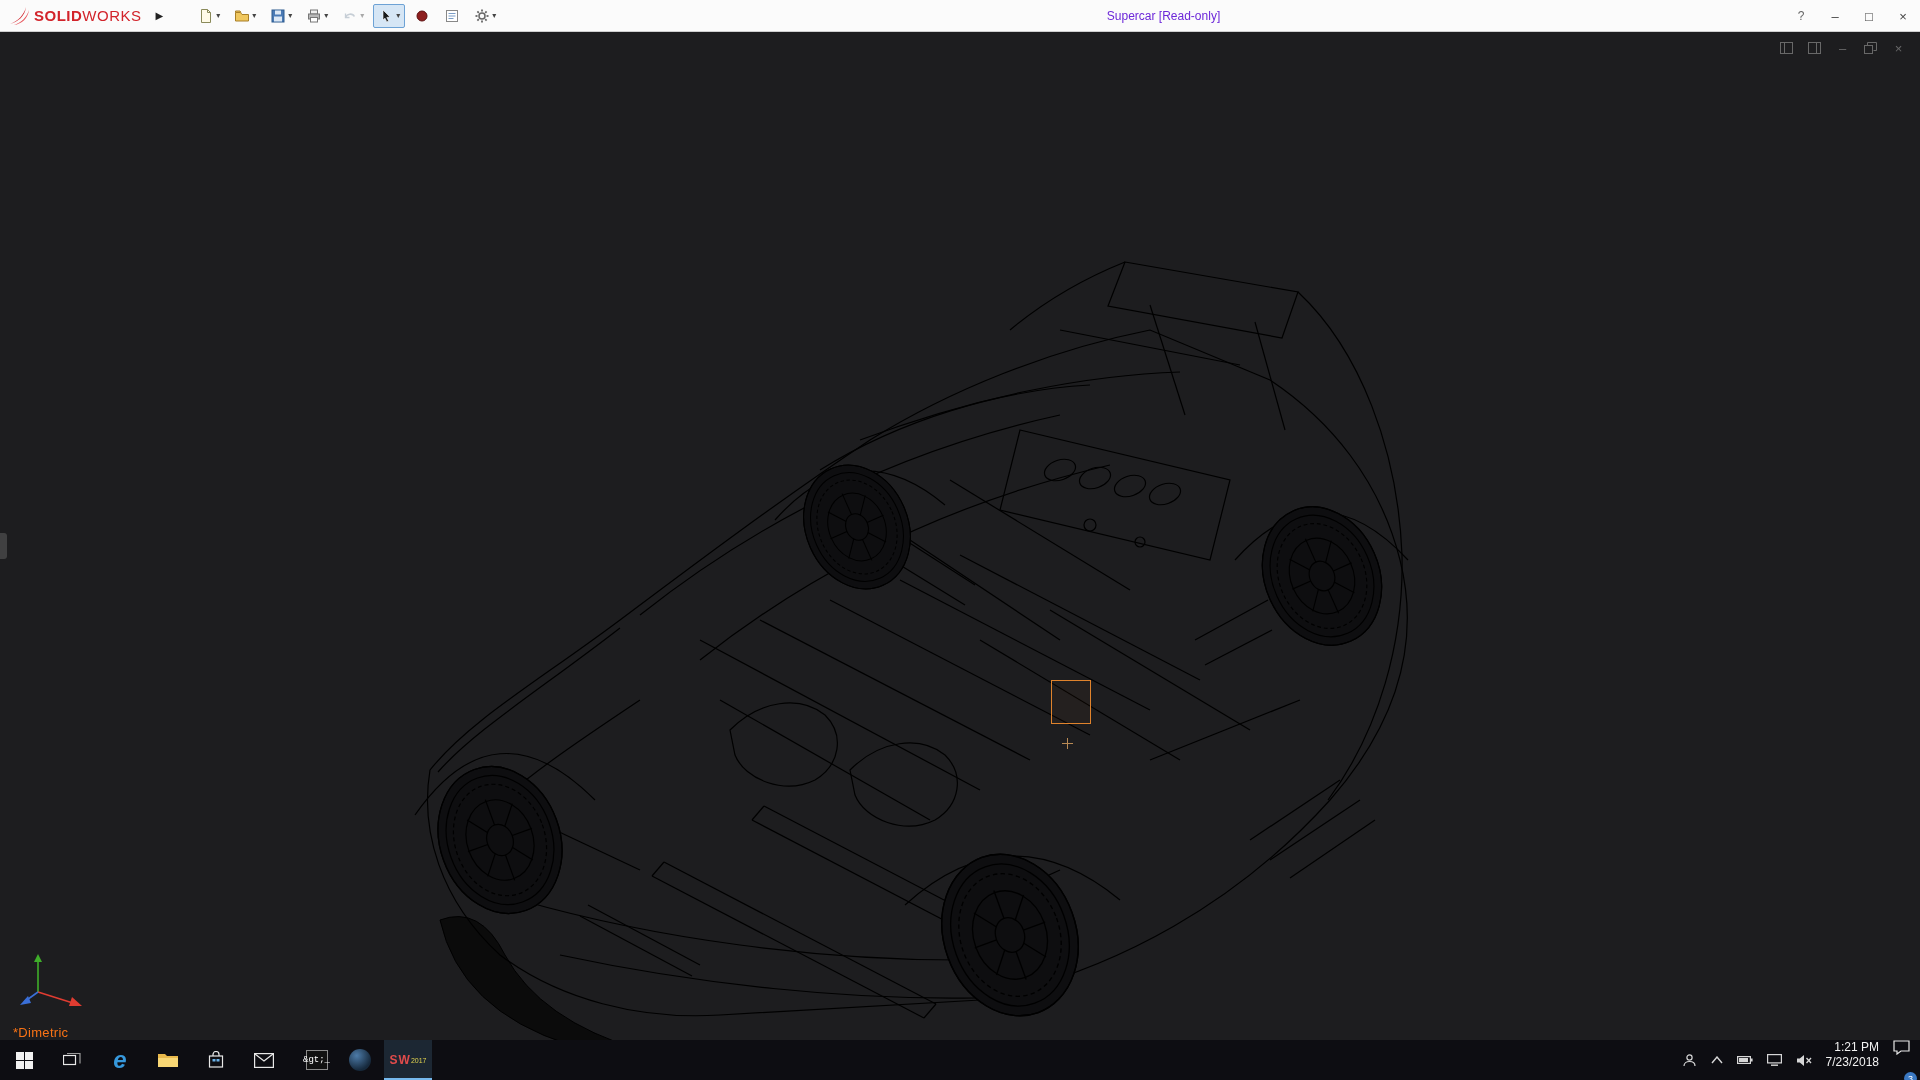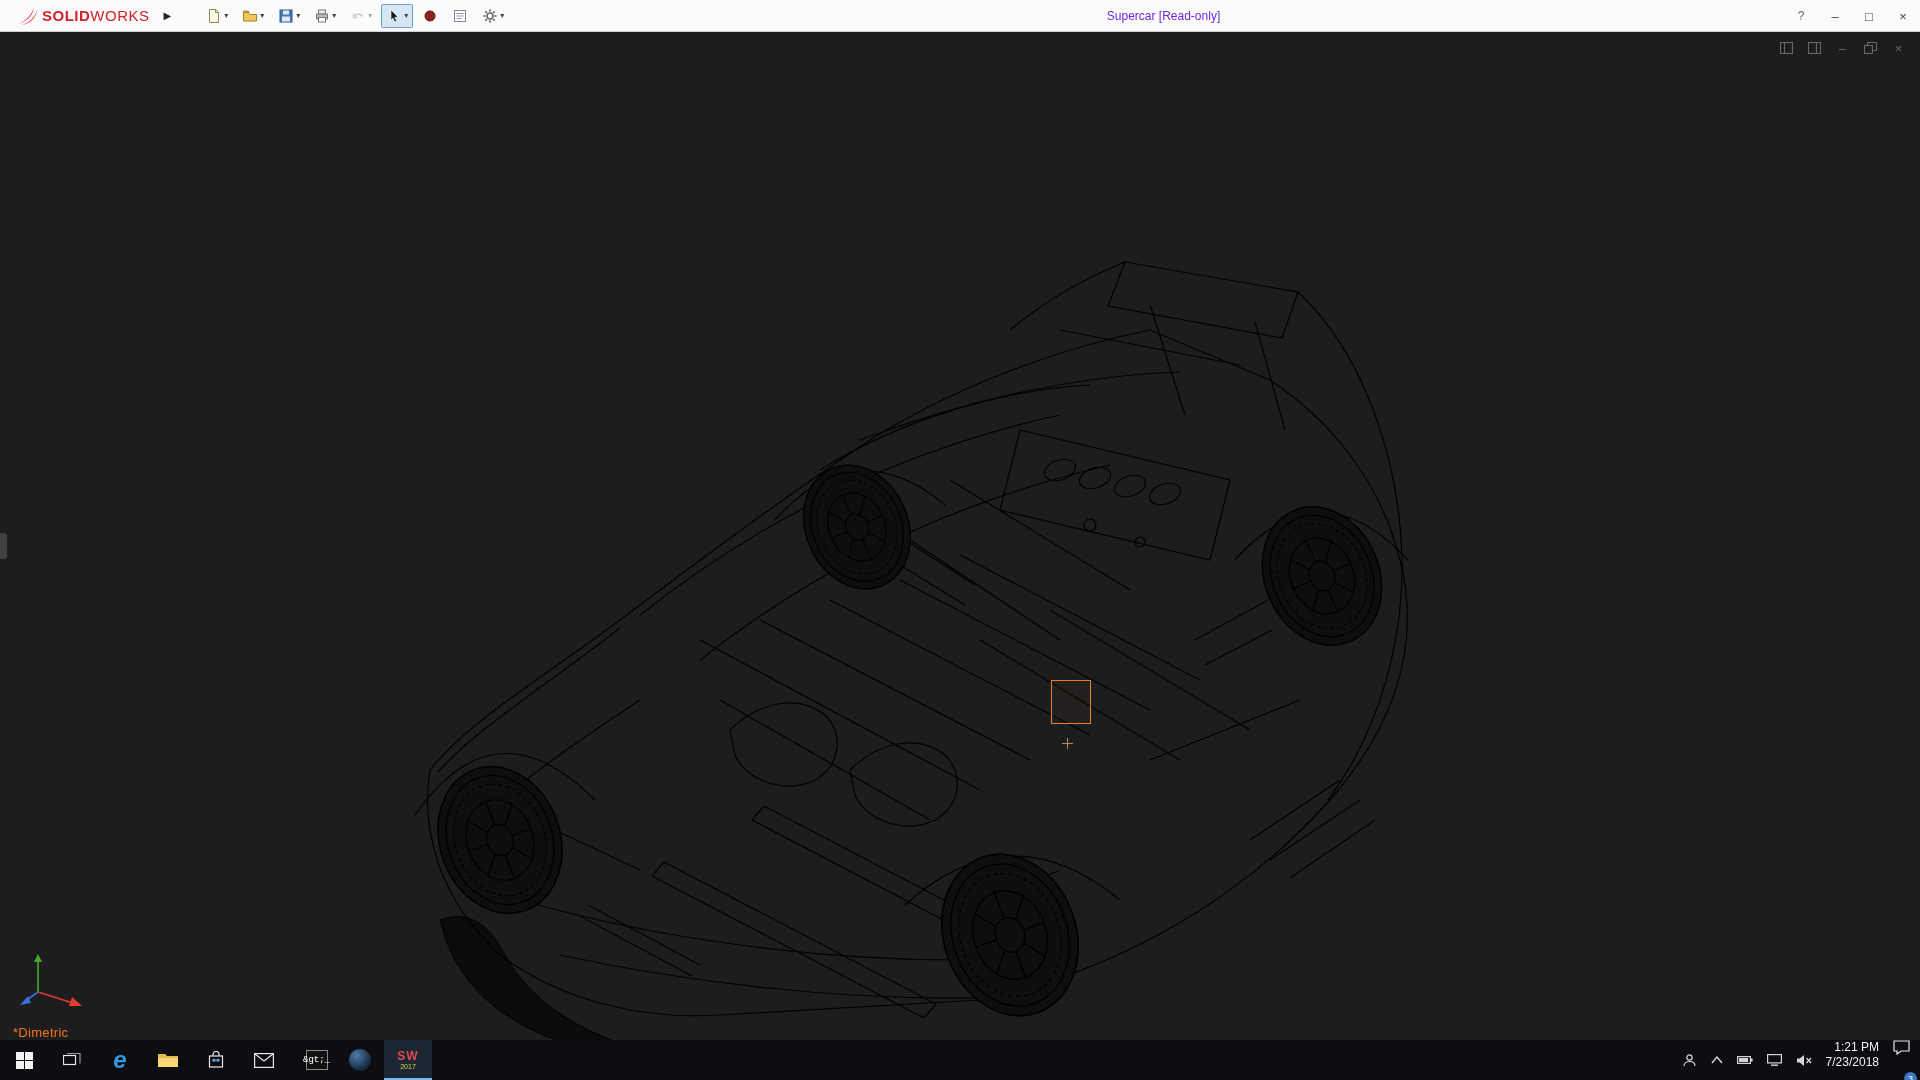--- a/index.html
+++ b/index.html
@@ -3,21 +3,21 @@
 <meta charset="utf-8">
 <style>
   * { box-sizing: border-box; margin: 0; padding: 0; }
   html, body { width: 1920px; height: 1080px; overflow: hidden; font-family: "Liberation Sans", sans-serif; }
   body { background: #1d1d1f; }
 
   
   .titlebar {
     position: absolute; top: 0; left: 0; width: 1920px; height: 32px;
     background: #fbfbfb; border-bottom: 1px solid #cfcfcf;
-    display: flex; align-items: center; z-index: 30; padding-left: 8px;
+    display: flex; align-items: center; z-index: 30;
   }
   .brand { display: flex; align-items: center; padding-left: 8px; gap: 4px; }
   .brand-text { font-size: 15px; letter-spacing: .5px; color: #d2232a; }
   .brand-text b { font-weight: 700; }
   .flyout { font-size: 10px; color: #222; margin-left: 10px; cursor: pointer; padding: 2px 4px; }
   .toolbar { display: flex; align-items: center; margin-left: 26px; gap: 4px; }
   .tb-btn {
     display: flex; align-items: center; gap: 2px; padding: 3px 4px; border: 1px solid transparent; border-radius: 2px;
   }
   .tb-btn.active { background: #d6e6f5; border-color: #6da2d5; }
@@ -72,21 +72,21 @@
     flex: 1; background: transparent; border: none; outline: none;
     color: #cfcfcf; font-size: 13px; font-family: "Liberation Sans", sans-serif;
   }
   .search-input::placeholder { color: #bdbdbd; }
   .task-btn { width: 48px; display: flex; align-items: center; justify-content: center; cursor: pointer; position: relative; }
   .task-btn.active { background: #1c2733; box-shadow: inset 0 -2px 0 #76b9ed; }
   .edge-e { color: #3698dc; font-size: 24px; font-weight: 700; font-style: italic; line-height: 1; }
   .terminal-chip { width: 22px; height: 20px; background: #111; border: 1px solid #8a8a8a; color: #fff; font-size: 9px;
     font-family: "Liberation Mono", monospace; display: flex; align-items: center; justify-content: center; margin-left: 9px; }
   .sphere-icon { width: 22px; height: 22px; border-radius: 50%; background: radial-gradient(circle at 35% 30%, #4d7ba8, #16293c 70%); }
-  .sw-chip { display: flex; flex-direction: column; align-items: center; line-height: 1; }
+  .sw-chip { display: flex; flex-direction: row; align-items: center; line-height: 1; }
   .sw-chip .sw-top { color: #e04b4b; font-weight: 700; font-size: 12px; letter-spacing: 1px; }
   .sw-chip .sw-year { color: #e0d24e; font-size: 7px; margin-top: 1px; }
   .tray { margin-left: auto; display: flex; gap: 14px; padding: 0 10px 0 8px; }
   .tray-icon { display: flex; align-items: center; justify-content: center; cursor: pointer; opacity: .92; }
   .clock { text-align: right; font-size: 12px; line-height: 1.25; cursor: pointer; color: #f2f2f2; }
   .action-center { position: relative; cursor: pointer; }
   .ac-badge {
     position: absolute; right: -7px; bottom: -5px; min-width: 13px; height: 13px; border-radius: 7px;
     background: #3a78c2; color: #fff; font-size: 9px; display: flex; align-items: center; justify-content: center; padding: 0 2px;
   }

